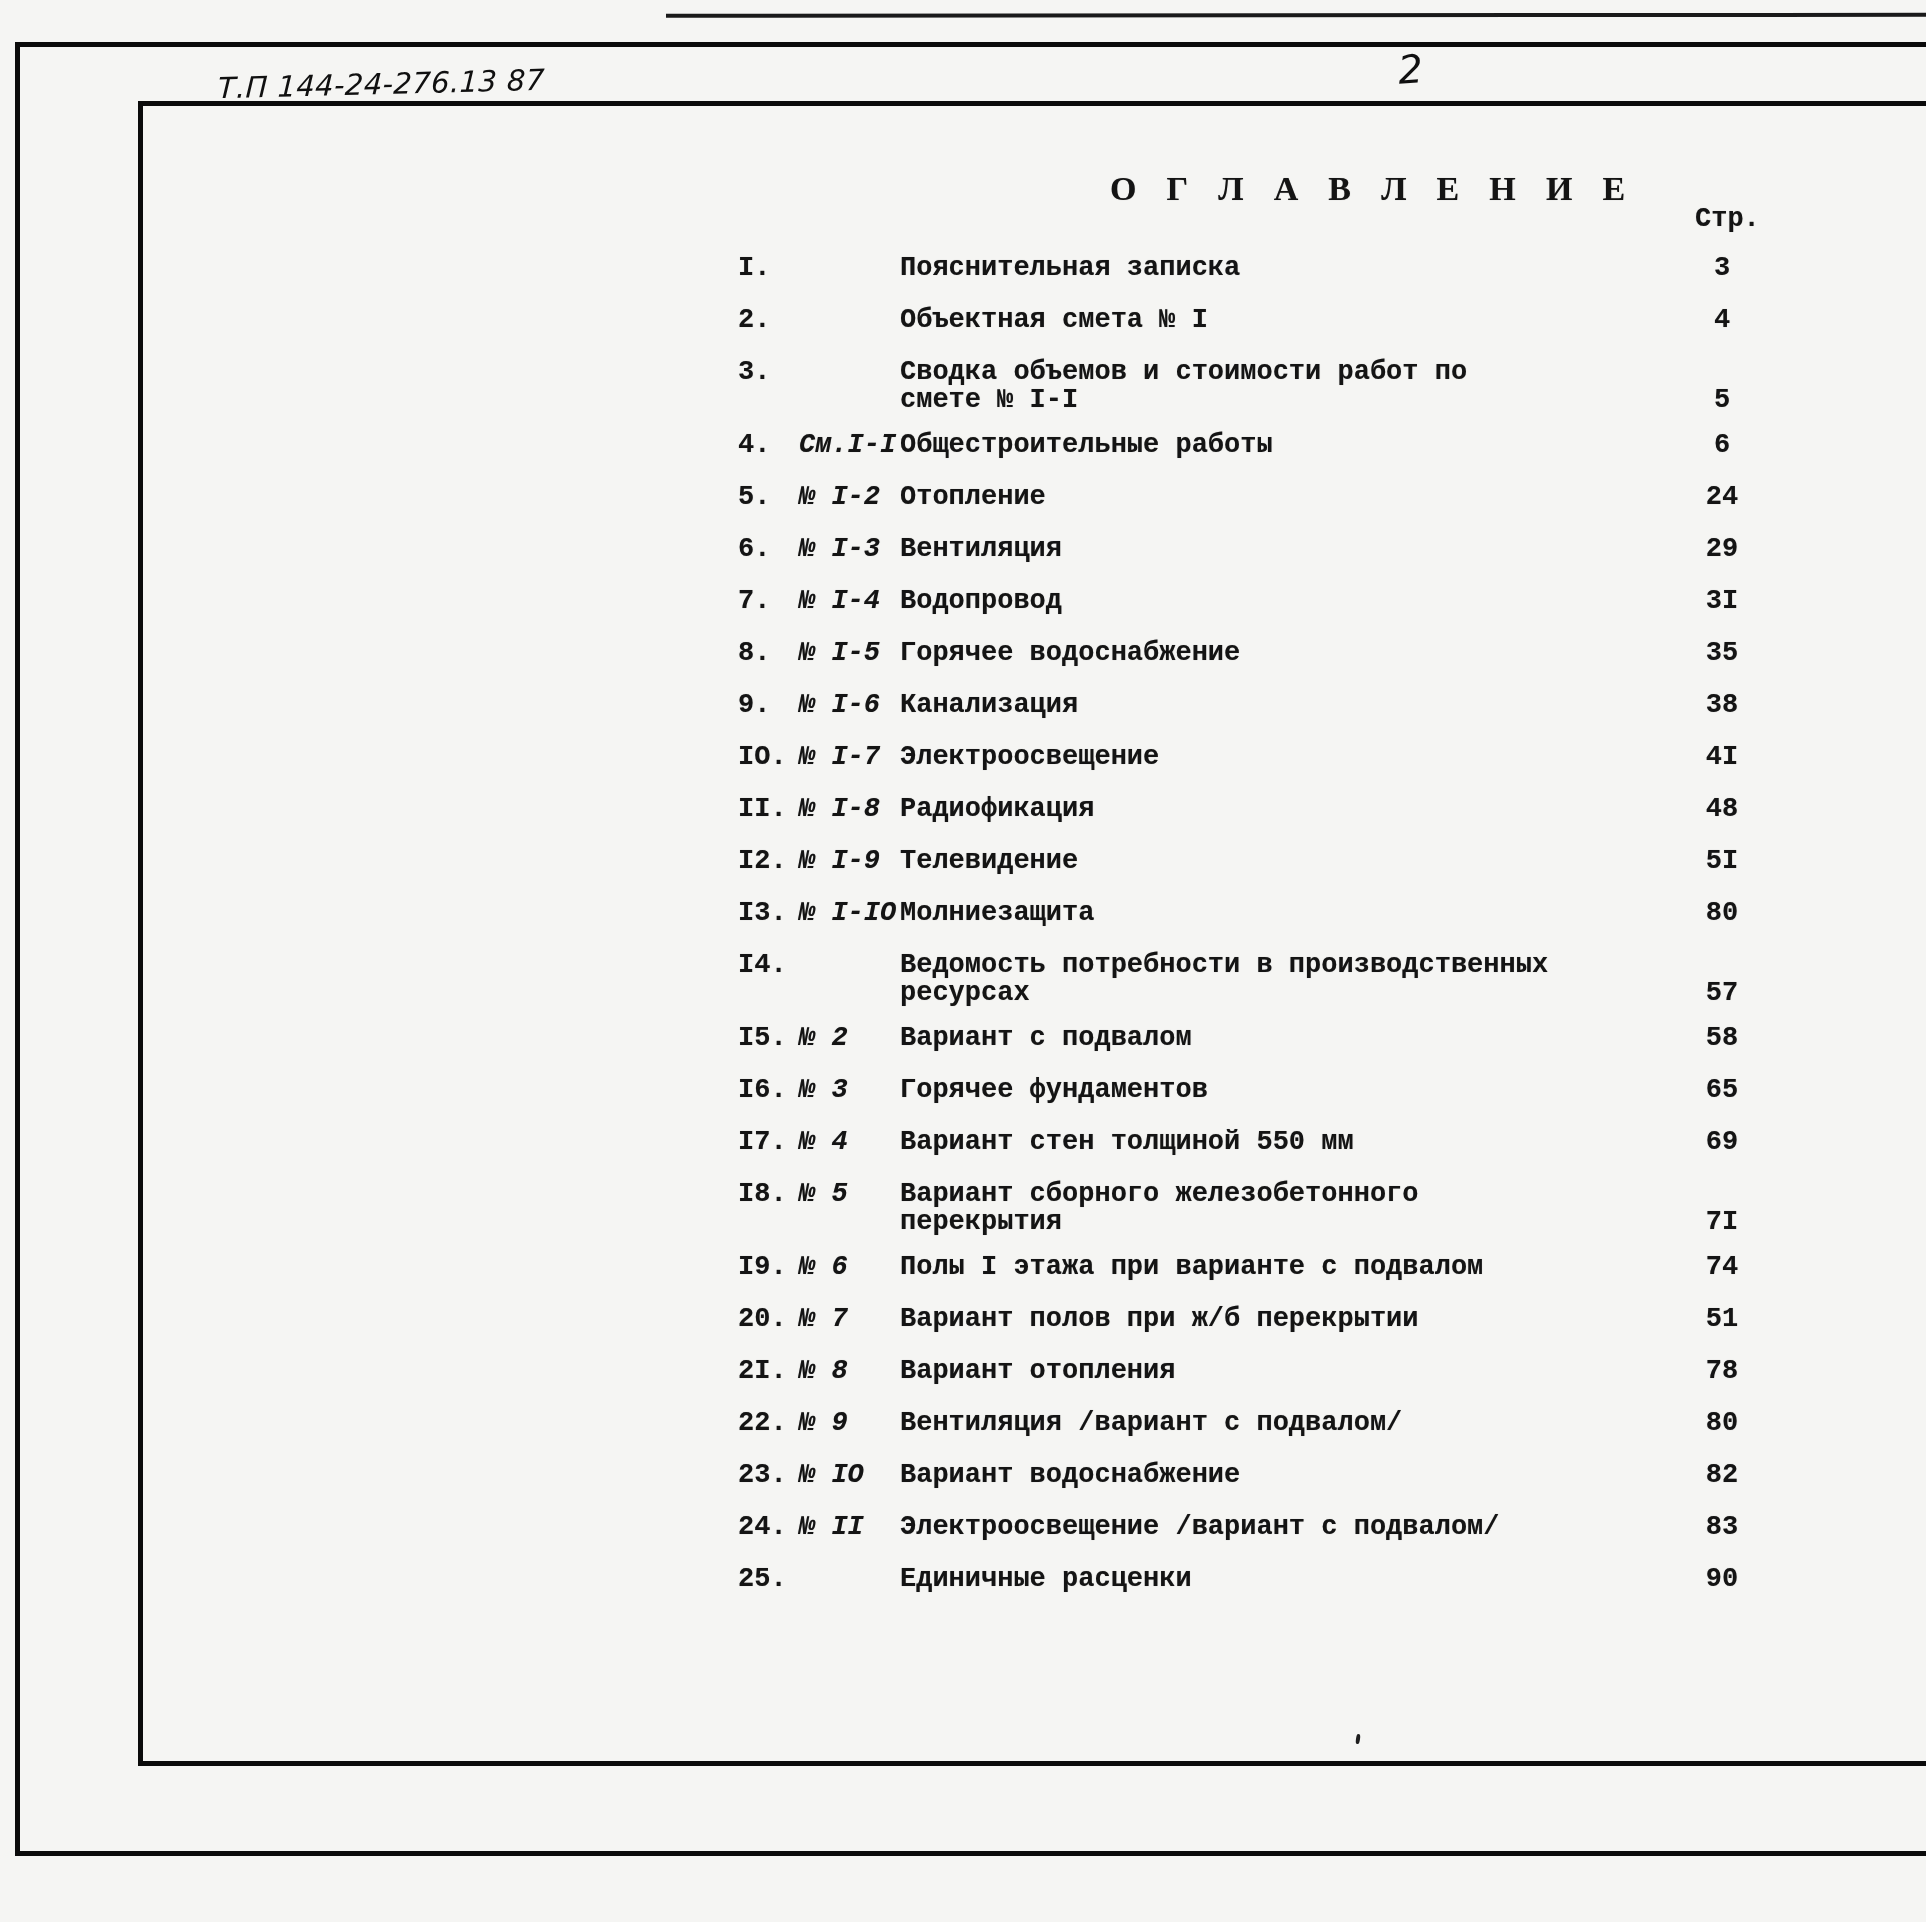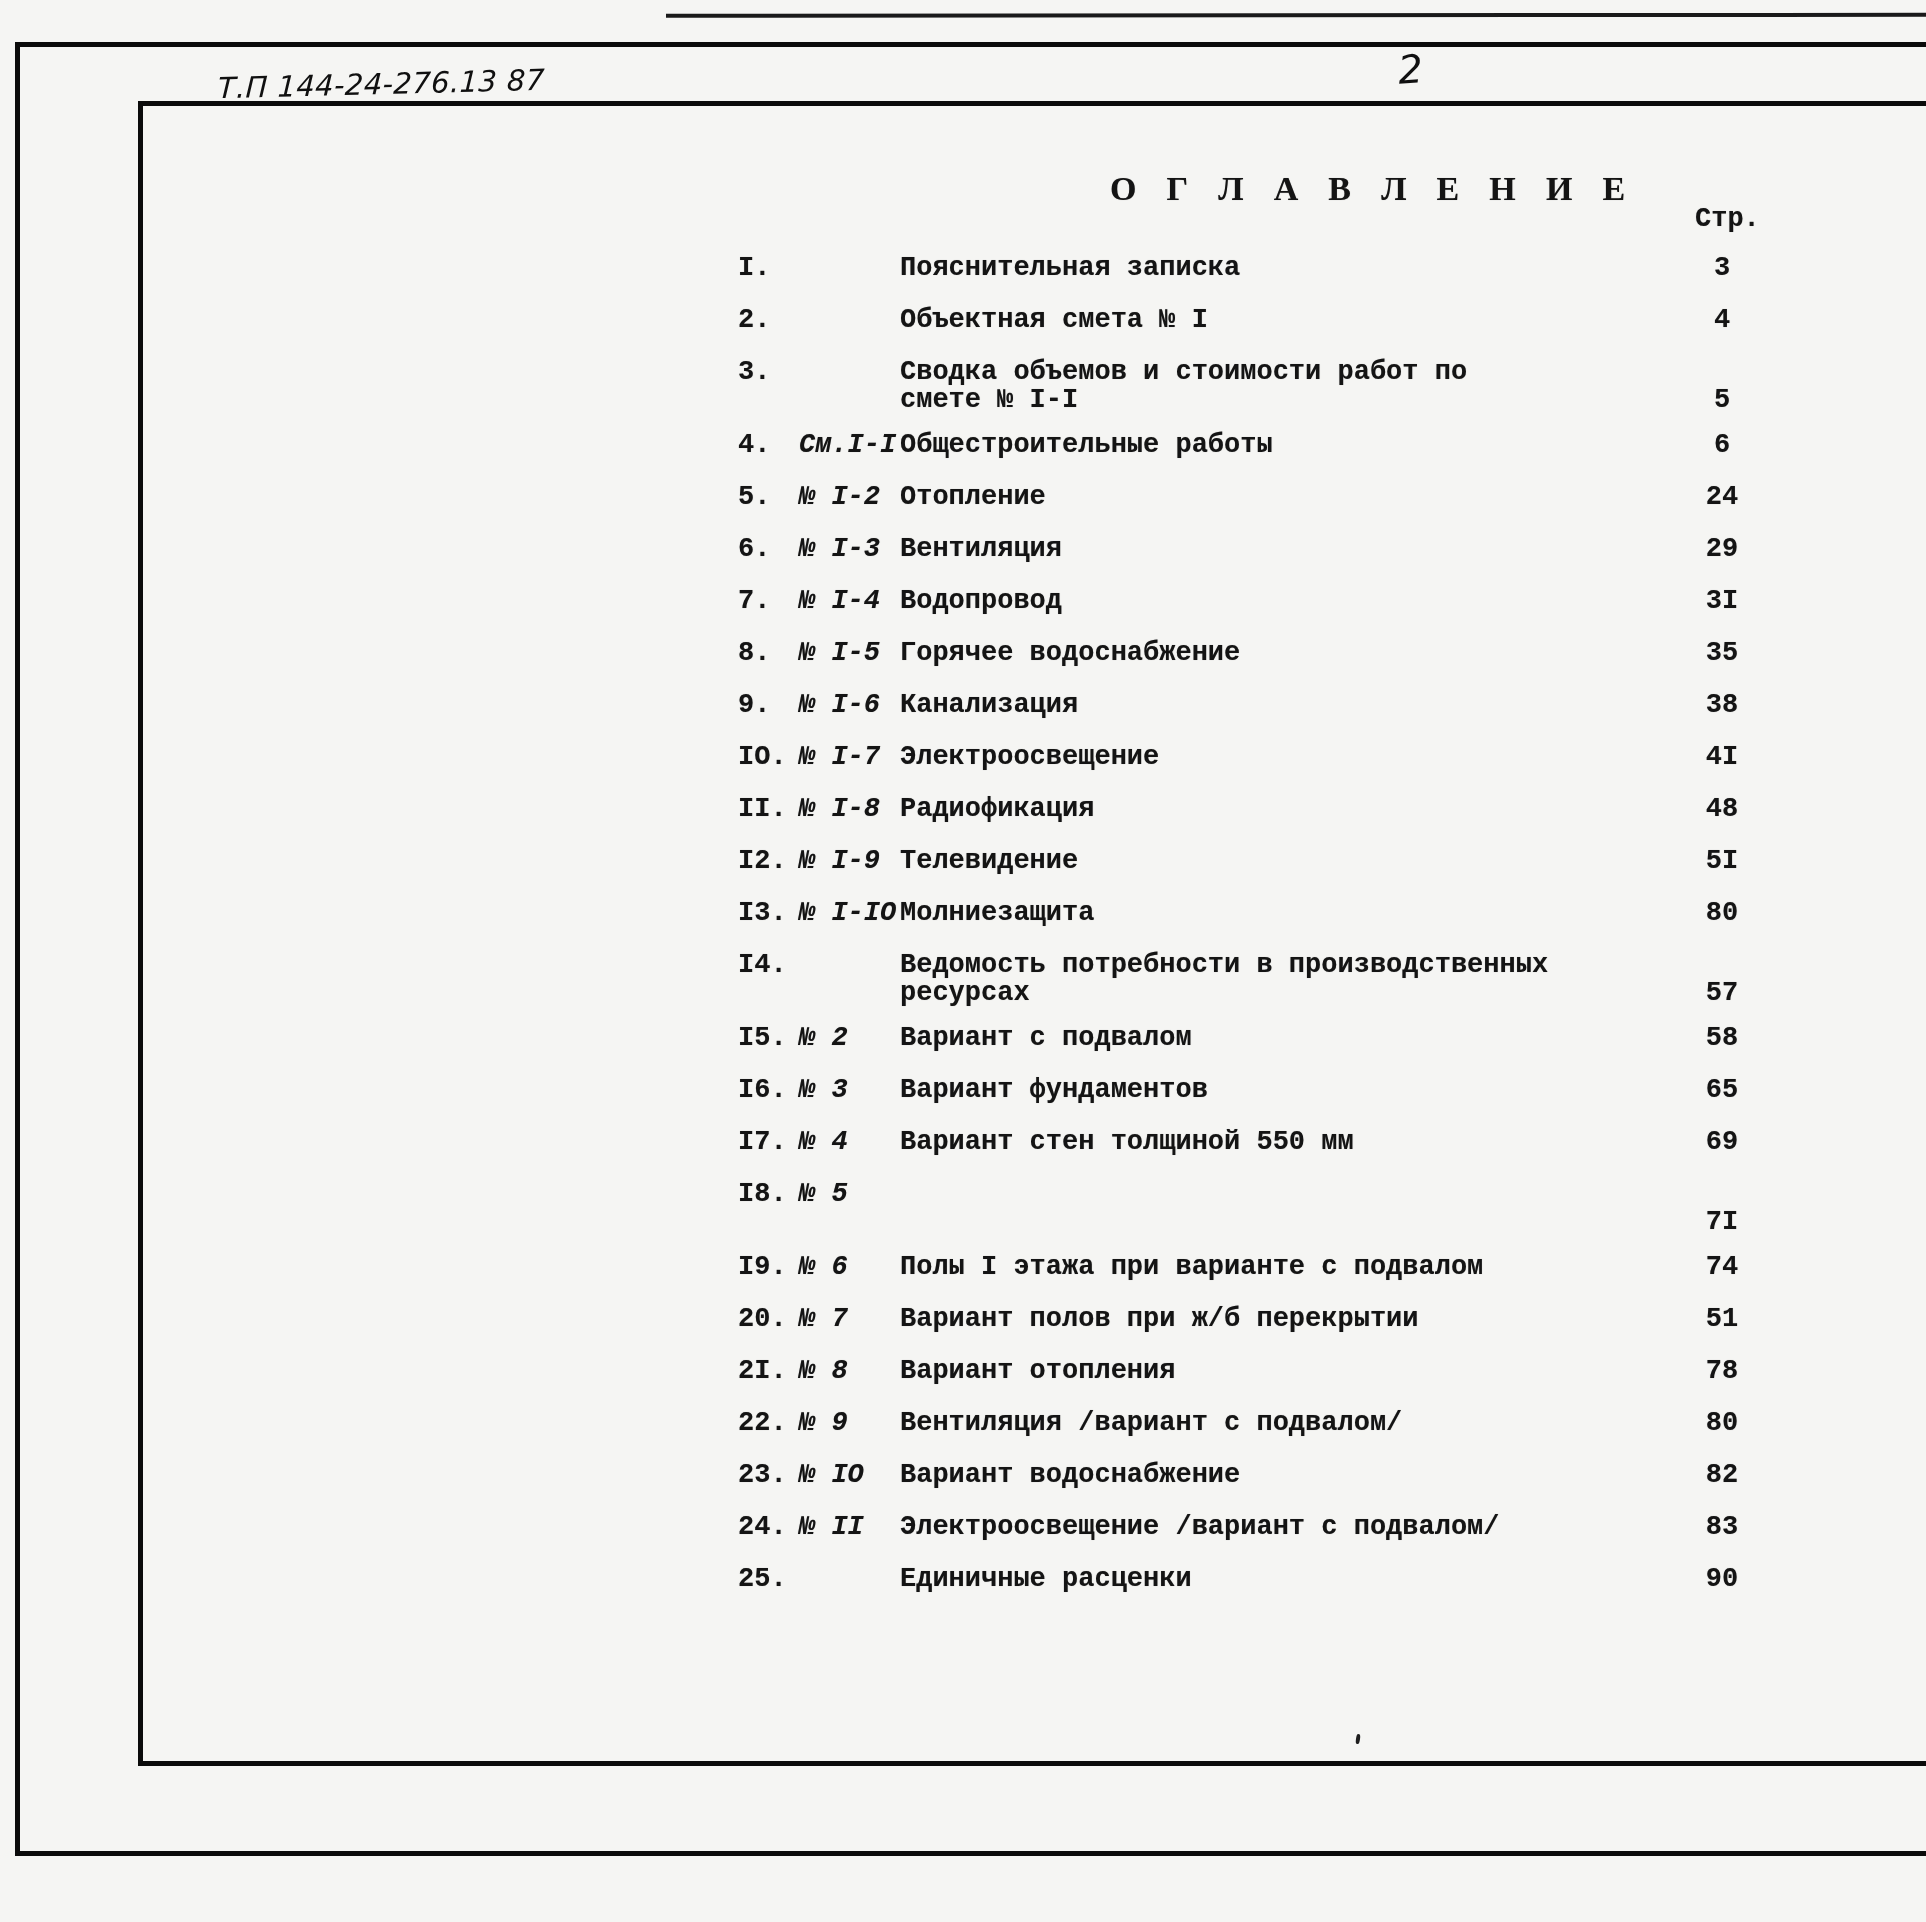--- a/index.html
+++ b/index.html
@@ -176,32 +176,34 @@
   </div>
       <div class="toc-row" style="height: 28px; margin-bottom: 24px;">
     <span class="cell cell-num">I5.</span>
     <span class="cell cell-ref">№ 2</span>
     <span class="cell cell-title">Вариант с подвалом</span>
     <span class="cell cell-page">58</span>
   </div>
       <div class="toc-row" style="height: 28px; margin-bottom: 24px;">
     <span class="cell cell-num">I6.</span>
     <span class="cell cell-ref">№ 3</span>
-    <span class="cell cell-title">Вариант фундаментов</span>
+    <span class="cell cell-title">Горячее фундаментов</span>
     <span class="cell cell-page">65</span>
   </div>
       <div class="toc-row" style="height: 28px; margin-bottom: 24px;">
     <span class="cell cell-num">I7.</span>
     <span class="cell cell-ref">№ 4</span>
     <span class="cell cell-title">Вариант стен толщиной 550 мм</span>
     <span class="cell cell-page">69</span>
   </div>
       <div class="toc-row" style="height: 56px; margin-bottom: 17px;">
     <span class="cell cell-num">I8.</span>
     <span class="cell cell-ref">№ 5</span>
+    <span class="cell cell-title">Вариант сборного железобетонного
+перекрытия</span>
     <span class="cell cell-page">7I</span>
   </div>
       <div class="toc-row" style="height: 28px; margin-bottom: 24px;">
     <span class="cell cell-num">I9.</span>
     <span class="cell cell-ref">№ 6</span>
     <span class="cell cell-title">Полы I этажа при варианте с подвалом</span>
     <span class="cell cell-page">74</span>
   </div>
       <div class="toc-row" style="height: 28px; margin-bottom: 24px;">
     <span class="cell cell-num">20.</span>

